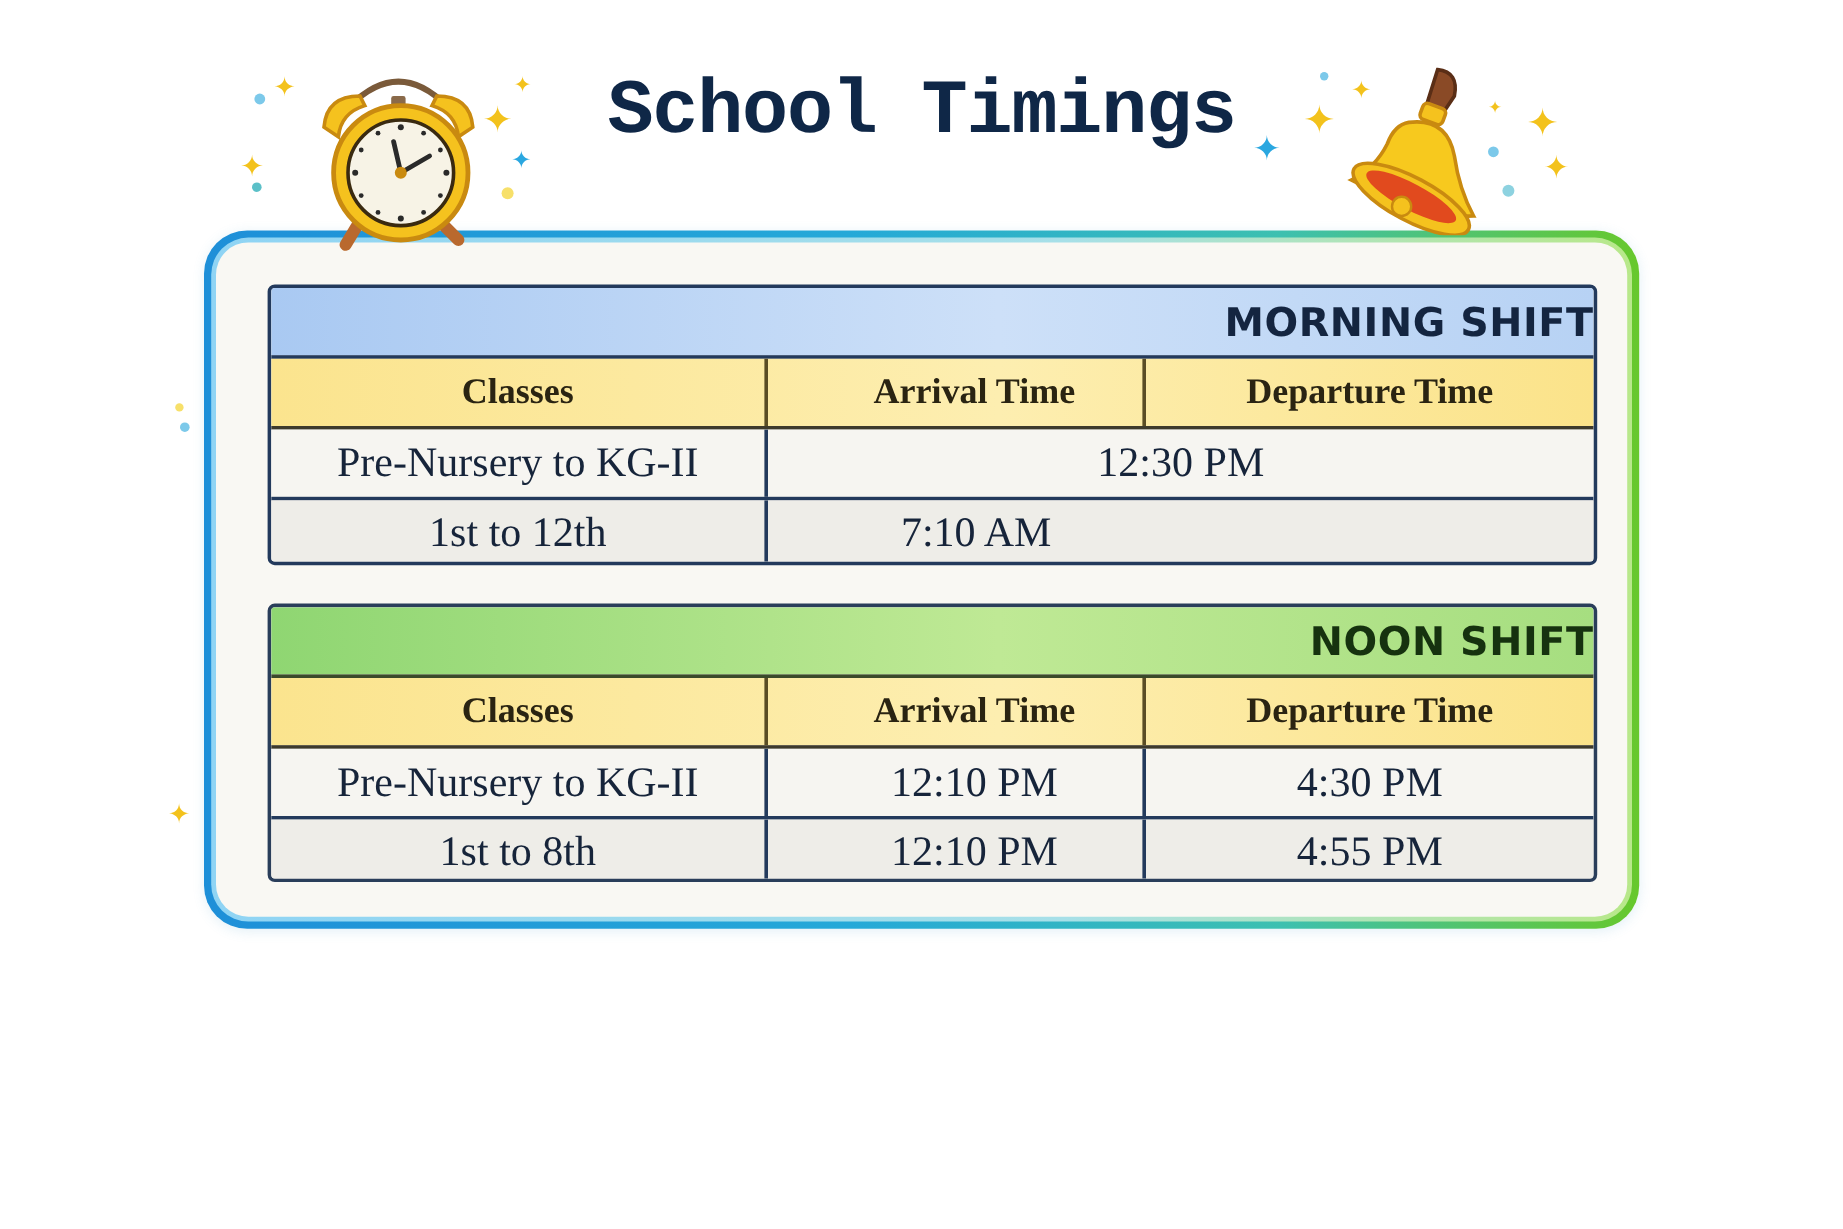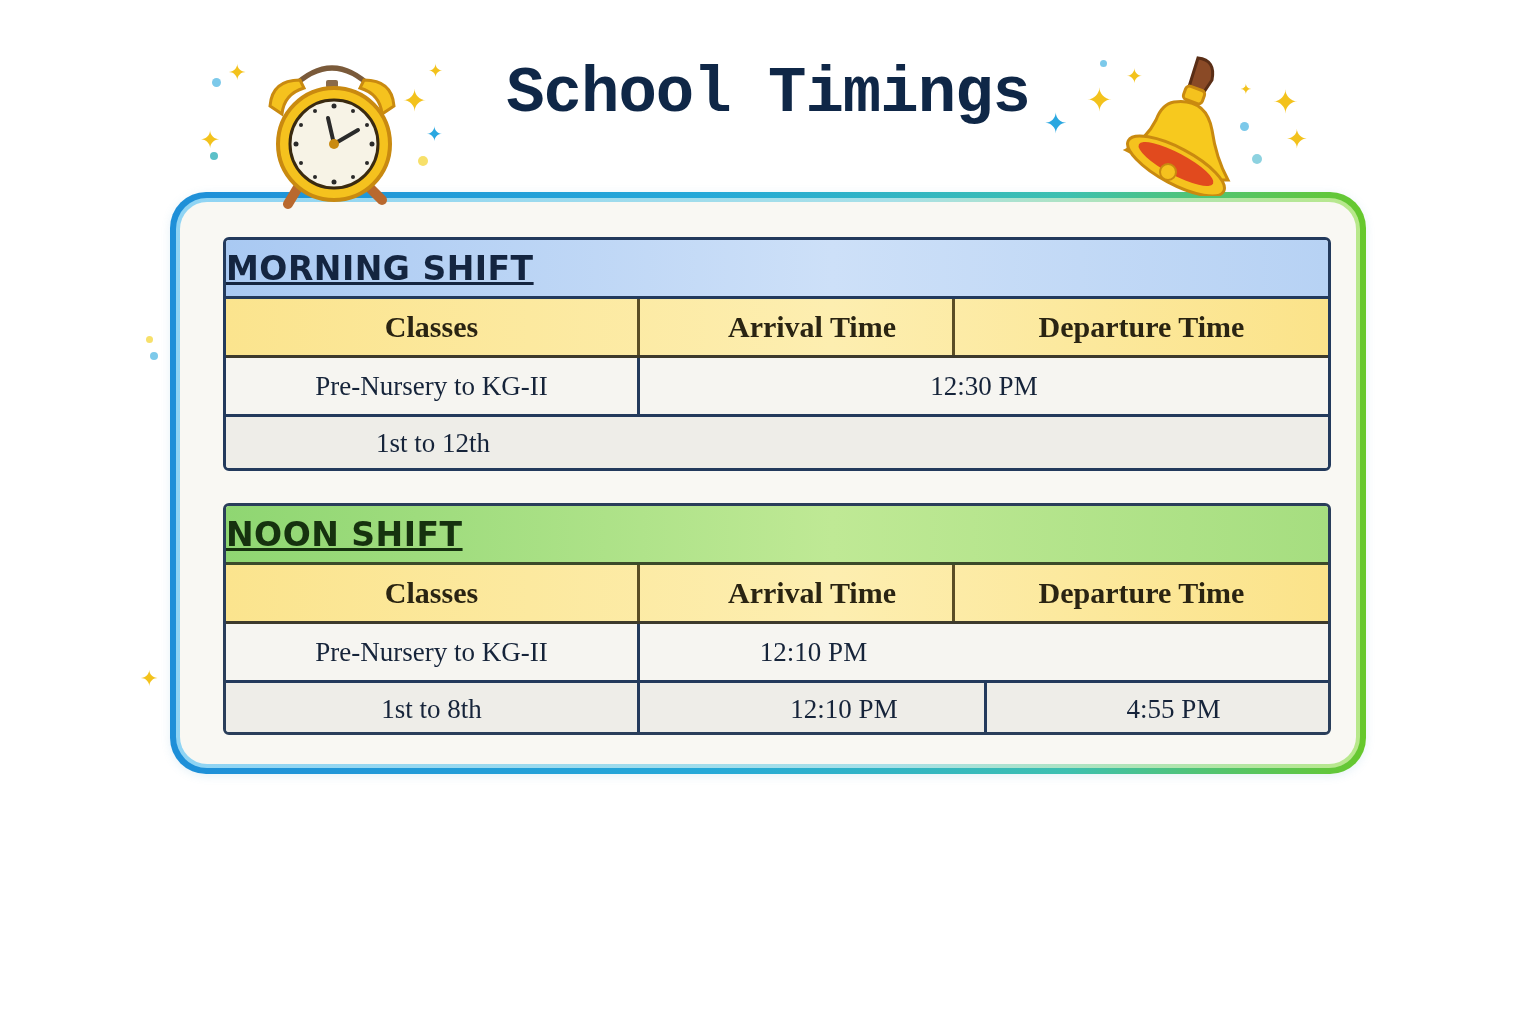--- a/index.html
+++ b/index.html
@@ -41,36 +41,35 @@
     
     .shift {
       position: absolute; left: 43px; width: 1108px;
       border: 3px solid #233a5c; border-radius: 6px;
       overflow: hidden; background: #f2f1ec;
       box-sizing: border-box;
     }
     .shift.morning { top: 35px; height: 234px; }
     .shift.noon { top: 301px; height: 232px; border-color: #2a3e5a; }
     .shift-head {
-      height: 56px; line-height: 58px; text-align: left;
+      height: 56px; line-height: 58px; text-align: right;
       font-family: "DejaVu Sans", sans-serif; font-weight: bold;
       font-size: 33px; color: #142540; letter-spacing: 0.5px;
       border-bottom: 3px solid #233a5c;
-      text-decoration: underline;
     }
     .morning .shift-head { background: linear-gradient(90deg, #a9c9f2 0%, #cde0f8 55%, #b7d2f4 100%); }
     .noon .shift-head { background: linear-gradient(90deg, #8fd672 0%, #bfe995 55%, #a6de80 100%); color: #16320f; border-bottom-color: #3b4a2a; }
 
     .row { display: flex; height: 56px; border-bottom: 3px solid #233a5c; }
-    .row:last-child { border-bottom: none; height: 53px; gap: 32px; }
+    .row:last-child { border-bottom: none; height: 53px; }
     .cell {
       display: flex; align-items: center; justify-content: center;
       box-sizing: border-box; border-right: 3px solid #233a5c;
       font-family: "Liberation Serif", "DejaVu Serif", serif;
-      font-size: 27px; color: #16243a;
+      font-size: 35px; color: #16243a;
     }
     .cell:last-child { border-right: none; }
     .c1 { width: 414px; } .c2 { width: 315px; padding-left: 32px; } .c3 { flex: 1; text-align: right; }
     .hdr { background: linear-gradient(90deg, #fbe48e 0%, #fdeeb0 55%, #fbe38a 100%); }
     .hdr .cell {
       font-family: Liberation Serif, serif; font-weight: bold;
       font-size: 30px; color: #2a2412; border-right-color: #5a4d25;
     }
     .hdr { border-bottom-color: #3d3a2c; }
     .row.r1 { background: #f6f5f1; }
@@ -113,33 +112,35 @@
           <div class="cell c1">Classes</div>
           <div class="cell c2">Arrival Time</div>
           <div class="cell c3">Departure Time</div>
         </div>
         <div class="row r1">
           <div class="cell c1">Pre-Nursery to KG-II</div>
           <div class="cell c3">12:30 PM</div>
         </div>
         <div class="row r2">
           <div class="cell c1">1st to 12th</div>
+          <div class="cell c2">7:10 AM</div>
         </div>
       </div>
 
       <div class="shift noon">
         <div class="shift-head">NOON SHIFT</div>
         <div class="row hdr">
           <div class="cell c1">Classes</div>
           <div class="cell c2">Arrival Time</div>
           <div class="cell c3">Departure Time</div>
         </div>
         <div class="row r1">
           <div class="cell c1">Pre-Nursery to KG-II</div>
           <div class="cell c2">12:10 PM</div>
+          <div class="cell c3">4:30 PM</div>
         </div>
         <div class="row r2">
           <div class="cell c1">1st to 8th</div>
           <div class="cell c2">12:10 PM</div>
           <div class="cell c3">4:55 PM</div>
         </div>
       </div>
 
     </div>
   </div>

